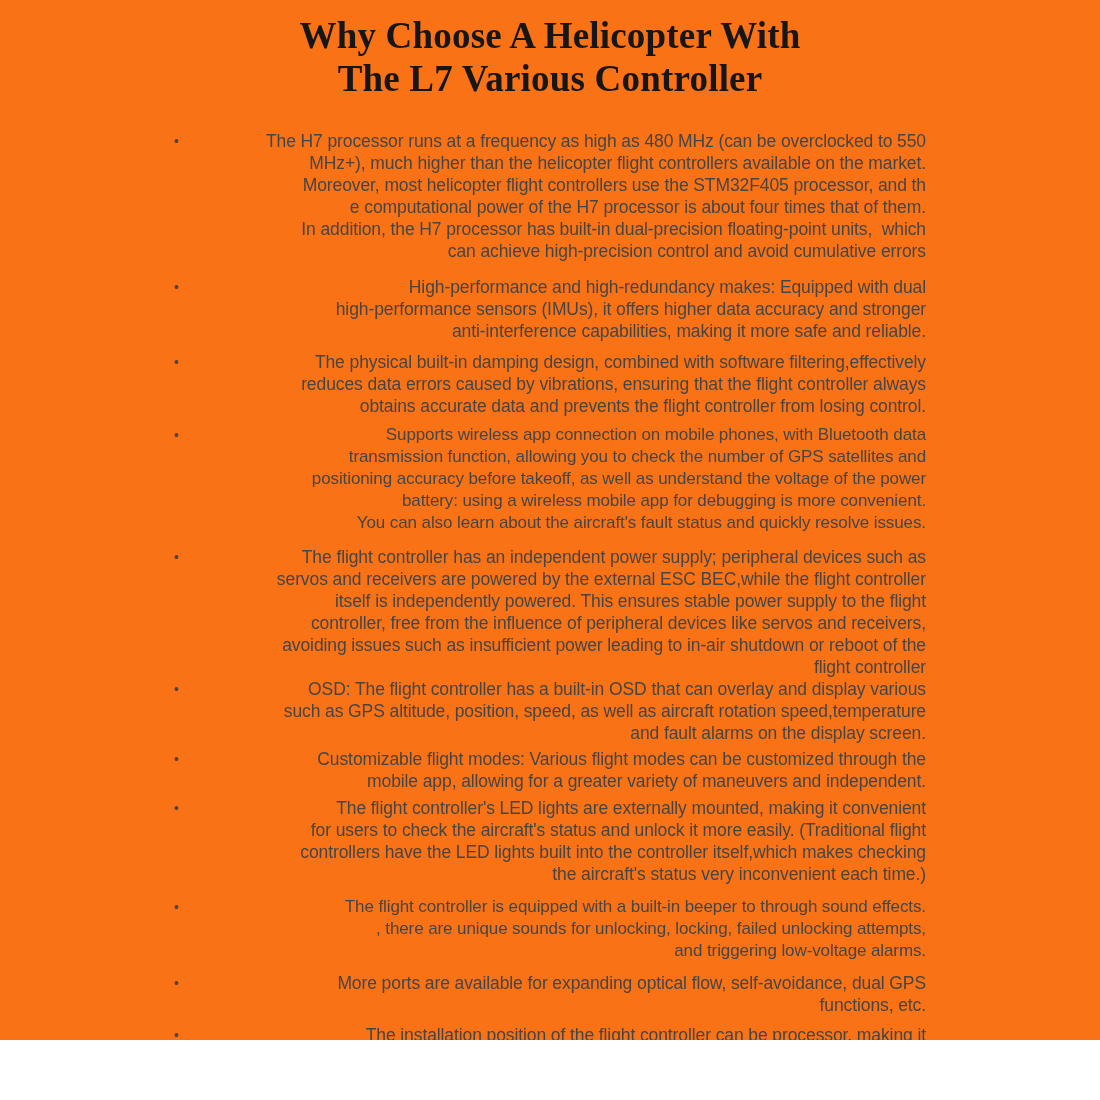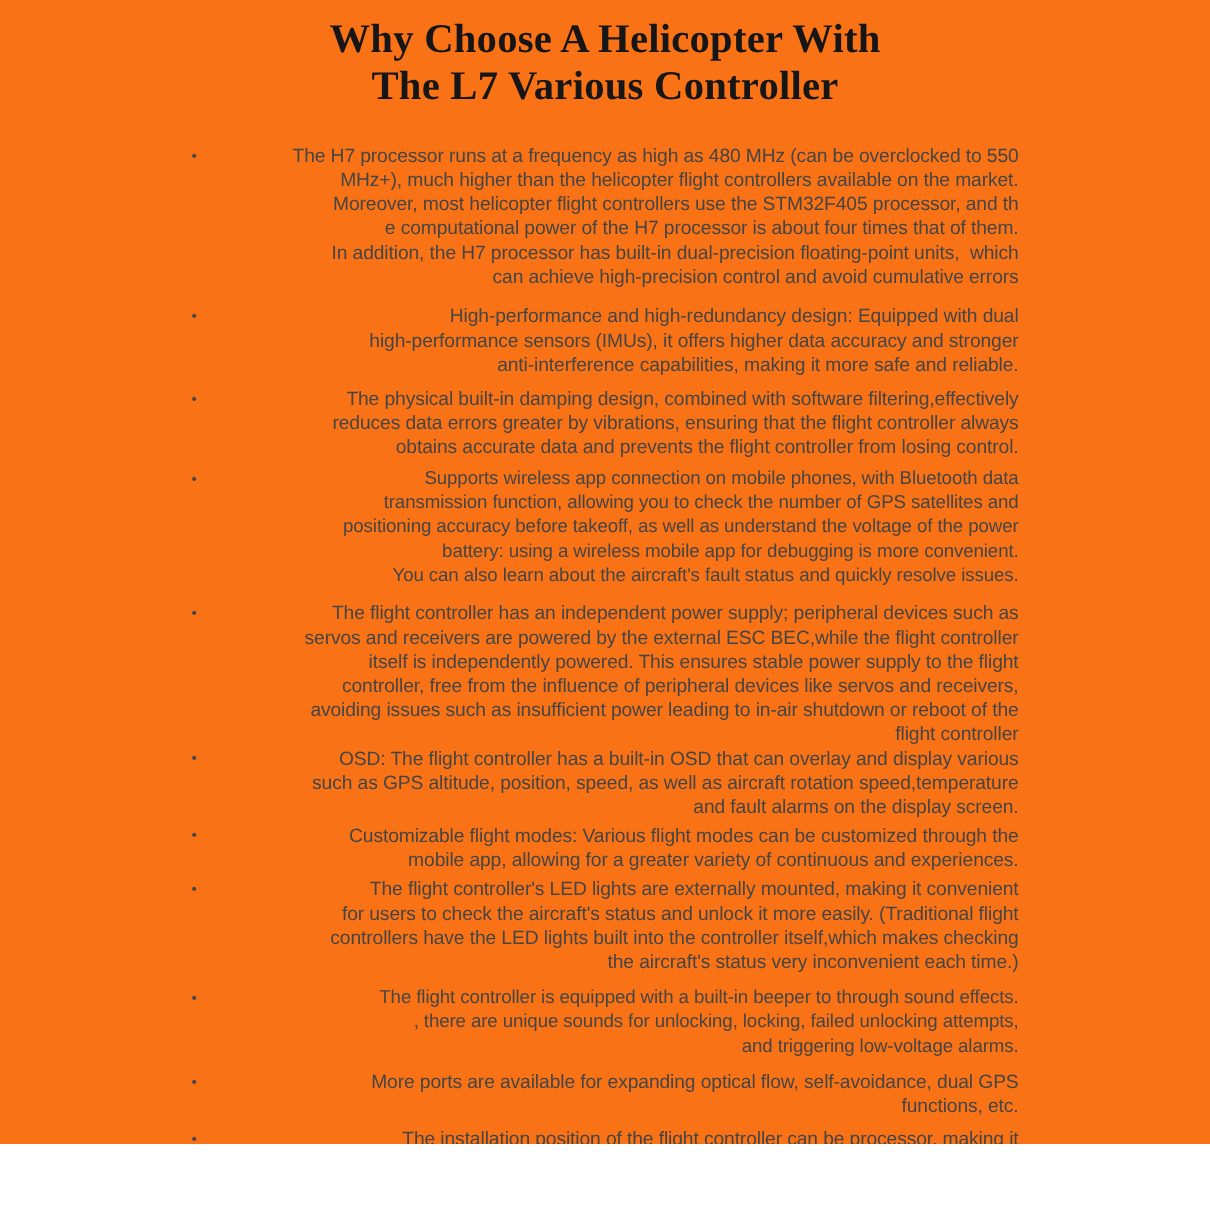--- a/index.html
+++ b/index.html
@@ -78,28 +78,28 @@
         <span class="bullet-dot">•</span>
         <p class="bullet-text">The H7 processor runs at a frequency as high as 480 MHz (can be overclocked to 550
  MHz+), much higher than the helicopter flight controllers available on the market.
  Moreover, most helicopter flight controllers use the STM32F405 processor, and th
  e computational power of the H7 processor is about four times that of them.
  In addition, the H7 processor has built-in dual-precision floating-point units,  which
 can achieve high-precision control and avoid cumulative errors</p>
       </div>
       <div class="bullet-item">
         <span class="bullet-dot">•</span>
-        <p class="bullet-text">High-performance and high-redundancy design: Equipped with dual
+        <p class="bullet-text">High-performance and high-redundancy makes: Equipped with dual
  high-performance sensors (IMUs), it offers higher data accuracy and stronger
  anti-interference capabilities, making it more safe and reliable.</p>
       </div>
       <div class="bullet-item">
         <span class="bullet-dot">•</span>
         <p class="bullet-text">The physical built-in damping design, combined with software filtering,effectively
- reduces data errors greater by vibrations, ensuring that the flight controller always
+ reduces data errors caused by vibrations, ensuring that the flight controller always
  obtains accurate data and prevents the flight controller from losing control.</p>
       </div>
       <div class="bullet-item">
         <span class="bullet-dot">•</span>
         <p class="bullet-text">Supports wireless app connection on mobile phones, with Bluetooth data
  transmission function, allowing you to check the number of GPS satellites and
  positioning accuracy before takeoff, as well as understand the voltage of the power
  battery: using a wireless mobile app for debugging is more convenient.
  You can also learn about the aircraft's fault status and quickly resolve issues.</p>
       </div>
@@ -114,21 +114,21 @@
       </div>
       <div class="bullet-item">
         <span class="bullet-dot">•</span>
         <p class="bullet-text">OSD: The flight controller has a built-in OSD that can overlay and display various
  such as GPS altitude, position, speed, as well as aircraft rotation speed,temperature
  and fault alarms on the display screen.</p>
       </div>
       <div class="bullet-item">
         <span class="bullet-dot">•</span>
         <p class="bullet-text">Customizable flight modes: Various flight modes can be customized through the
-mobile app, allowing for a greater variety of continuous and experiences.</p>
+mobile app, allowing for a greater variety of maneuvers and independent.</p>
       </div>
       <div class="bullet-item">
         <span class="bullet-dot">•</span>
         <p class="bullet-text">The flight controller's LED lights are externally mounted, making it convenient
 for users to check the aircraft's status and unlock it more easily. (Traditional flight
 controllers have the LED lights built into the controller itself,which makes checking
  the aircraft's status very inconvenient each time.)</p>
       </div>
       <div class="bullet-item">
         <span class="bullet-dot">•</span>

